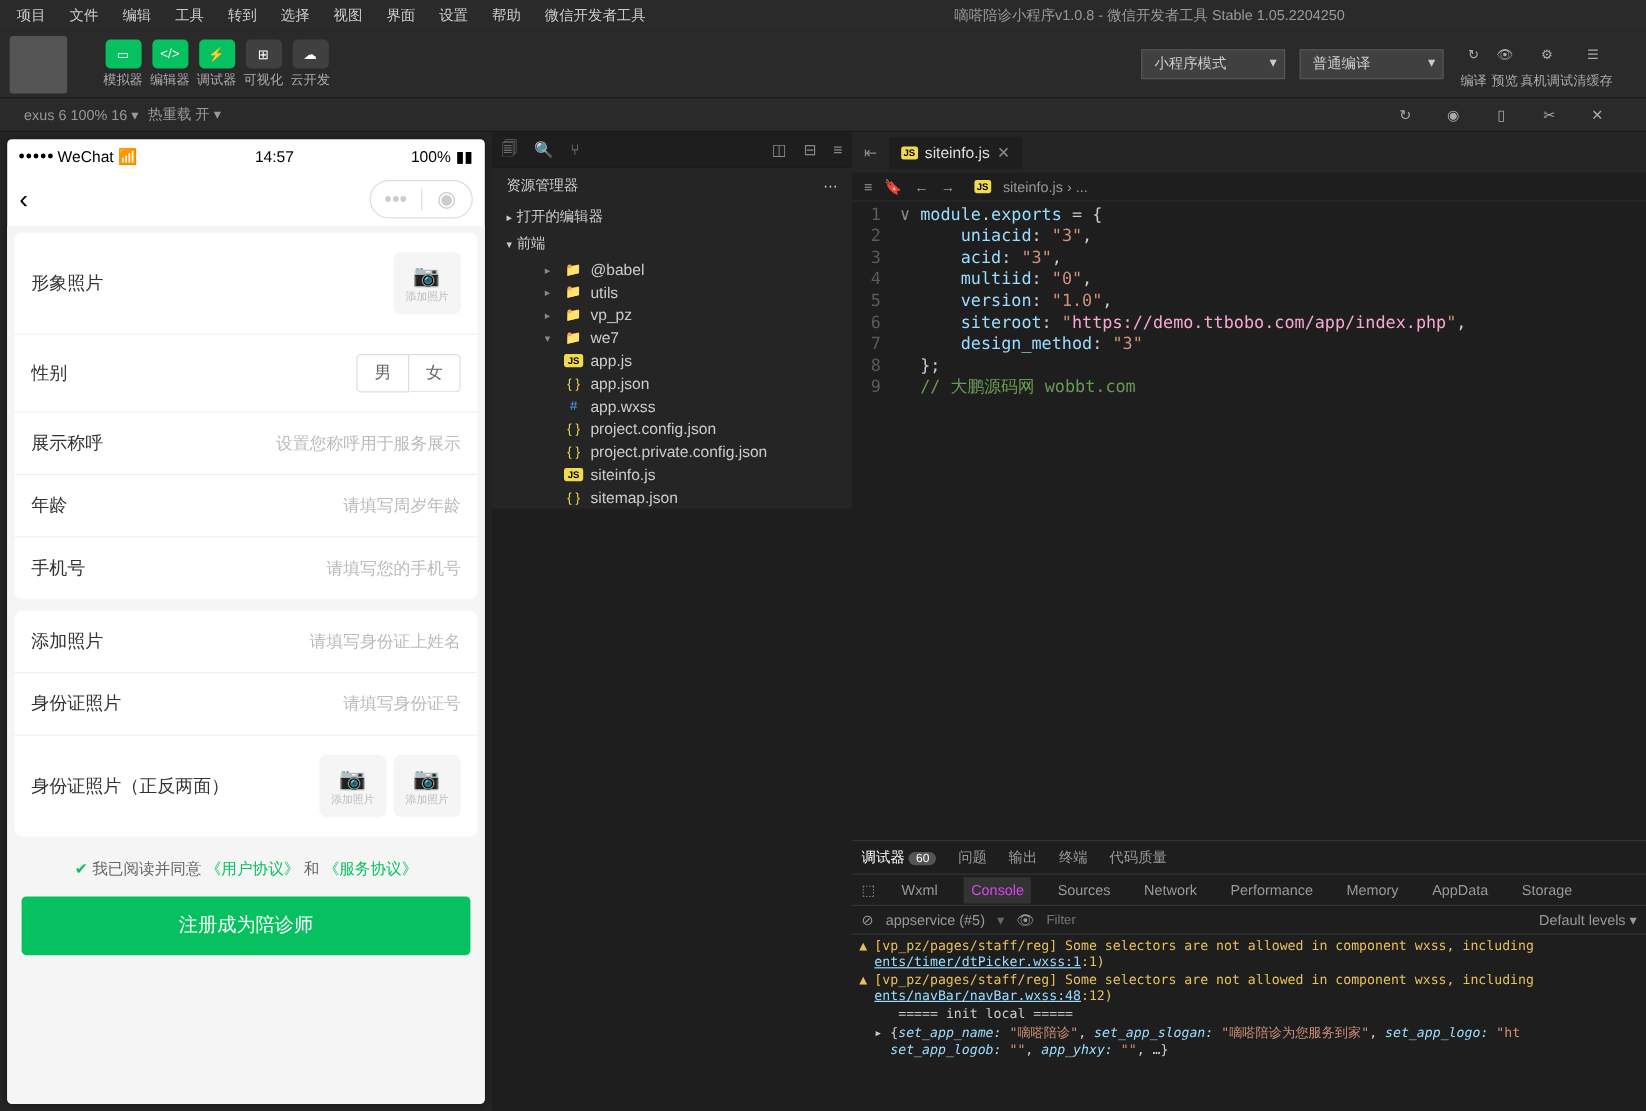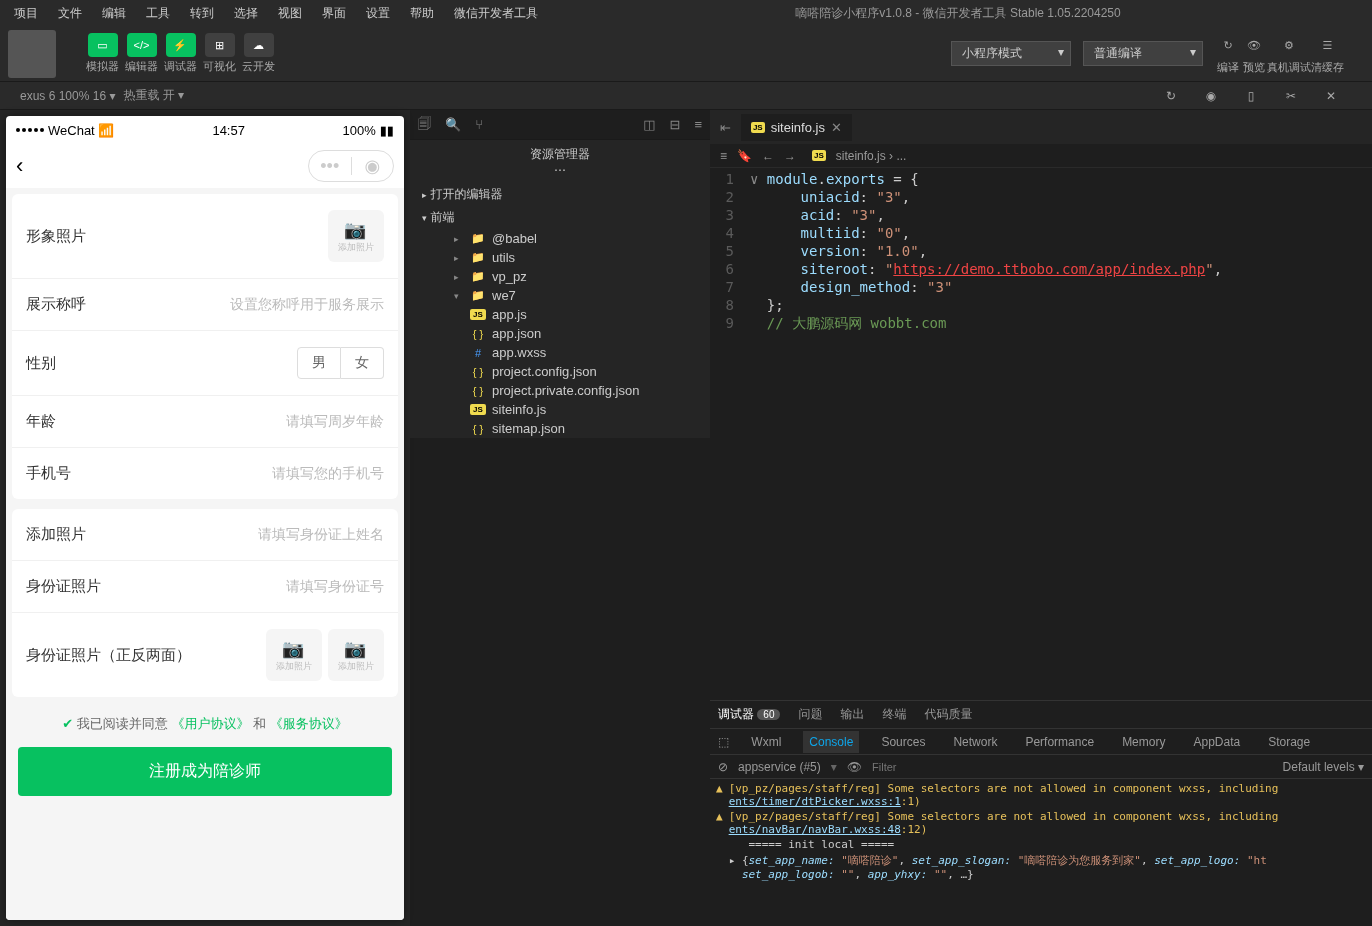--- a/index.html
+++ b/index.html
@@ -54,21 +54,21 @@
 .gender-btn { border: 1px solid #ddd; padding: 6px 14px; font-size: 14px; color: #666; }
 .gender-btn:first-child { border-radius: 4px 0 0 4px; }
 .gender-btn:last-child { border-radius: 0 4px 4px 0; border-left: none; }
 .agree-row { text-align: center; padding: 8px; font-size: 13px; color: #666; }
 .agree-row .check { color: #07c160; }
 .agree-row .link { color: #07c160; }
 .submit-btn { margin: 6px; background: #07c160; color: #fff; text-align: center; padding: 14px; font-size: 16px; border-radius: 4px; }
 
 .explorer { width: 300px; background: #252525; display: flex; flex-direction: column; }
 .explorer-iconrow { height: 30px; display: flex; align-items: center; padding: 0 8px; gap: 14px; color: #888; border-bottom: 1px solid #1a1a1a; }
-.explorer-header { padding: 6px 12px; font-size: 12px; color: #ccc; display: flex; justify-content: space-between; align-items: center; flex-direction: column; }
+.explorer-header { padding: 6px 12px; font-size: 12px; color: #ccc; display: flex; justify-content: space-between; align-items: center; }
 .explorer-section { padding: 3px 12px; font-size: 12px; color: #ccc; display: flex; align-items: center; gap: 4px; cursor: pointer; }
 .explorer-section .chev { font-size: 9px; }
 .tree { font-size: 13px; }
 .tree-item { padding: 2px 0 2px 28px; display: flex; align-items: center; gap: 6px; color: #ccc; cursor: pointer; }
 .tree-item.depth1 { padding-left: 44px; }
 .tree-item.depth2 { padding-left: 44px; }
 .tree-item .chev { font-size: 9px; color: #888; width: 10px; }
 .tree-item .ficon { width: 16px; text-align: center; font-size: 11px; }
 .ficon.folder { color: #c09050; }
 .ficon.folder-green { color: #5a9; }
@@ -84,31 +84,31 @@
 .tab .close { color: #888; cursor: pointer; }
 .breadcrumb { height: 24px; display: flex; align-items: center; padding: 0 10px; gap: 10px; font-size: 12px; color: #999; border-bottom: 1px solid #2a2a2a; }
 .code { font-family: Consolas, monospace; font-size: 14px; line-height: 18px; padding: 2px 0; flex: 1; overflow: auto; }
 .code-line { display: flex; }
 .gutter { width: 40px; text-align: right; padding-right: 16px; color: #5a5a5a; user-select: none; }
 .code-content { white-space: pre; }
 .tok-prop { color: #9cdcfe; }
 .tok-str { color: #ce9178; }
 .tok-punc { color: #ccc; }
 .tok-comment { color: #6a9955; }
-.tok-url { color: #ef4444; text-decoration: underline; }
+.tok-url { color: #f9a8d4; }
 
 
 .debugger { height: 226px; background: #1e1e1e; border-top: 1px solid #333; display: flex; flex-direction: column; font-size: 12px; }
 .debug-tabs { height: 28px; display: flex; align-items: center; padding: 0 8px; gap: 18px; color: #999; border-bottom: 1px solid #333; }
 .debug-tabs .dtab { cursor: pointer; }
 .debug-tabs .dtab.active { color: #fff; }
 .debug-tabs .badge { background: #555; border-radius: 8px; padding: 0 6px; font-size: 10px; }
 .debug-subtabs { height: 26px; display: flex; align-items: center; padding: 0 8px; gap: 16px; color: #999; border-bottom: 1px solid #333; }
 .debug-subtabs .stab { cursor: pointer; padding: 4px 6px; }
-.debug-subtabs .stab.active { color: #0ea5e9; background: #333; }
+.debug-subtabs .stab.active { color: #d946ef; background: #333; }
 .debug-filter { height: 24px; display: flex; align-items: center; padding: 0 8px; gap: 10px; color: #999; border-bottom: 1px solid #333; }
 .debug-filter input { background: transparent; border: none; color: #ccc; font-size: 11px; flex: 1; outline: none; }
 .console-out { flex: 1; overflow: auto; font-family: Consolas, monospace; font-size: 11px; padding: 2px 6px; }
 .console-line { display: flex; gap: 6px; padding: 1px 0; }
 .warn-icon { color: #e6c05a; }
 .console-line .msg { color: #e6c05a; flex: 1; white-space: pre-wrap; }
 .console-line .link { color: #9cdcfe; text-decoration: underline; }
 .console-line.plain .msg { color: #ccc; }
 .console-line.obj .msg { color: #ccc; }
 .obj-str { color: #ce9178; }
@@ -230,29 +230,29 @@
           <div class="form-row">
             <span class="form-label">形象照片</span>
             <div class="form-value">
                 <div class="photo-box">
                   <span style="font-size:18px">📷</span>
                   <span>添加照片</span>
                 </div>
               </div>
           </div>
           <div class="form-row">
-            <span class="form-label">展示称呼</span>
-            <span class="form-value">设置您称呼用于服务展示</span>
-          </div>
-          <div class="form-row">
             <span class="form-label">性别</span>
             <div class="form-value gender-btns">
               <div class="gender-btn">男</div>
               <div class="gender-btn">女</div>
             </div>
+          </div>
+          <div class="form-row">
+            <span class="form-label">展示称呼</span>
+            <span class="form-value">设置您称呼用于服务展示</span>
           </div>
           <div class="form-row">
             <span class="form-label">年龄</span>
             <span class="form-value">请填写周岁年龄</span>
           </div>
           <div class="form-row">
             <span class="form-label">手机号</span>
             <span class="form-value">请填写您的手机号</span>
           </div>
         </div>

